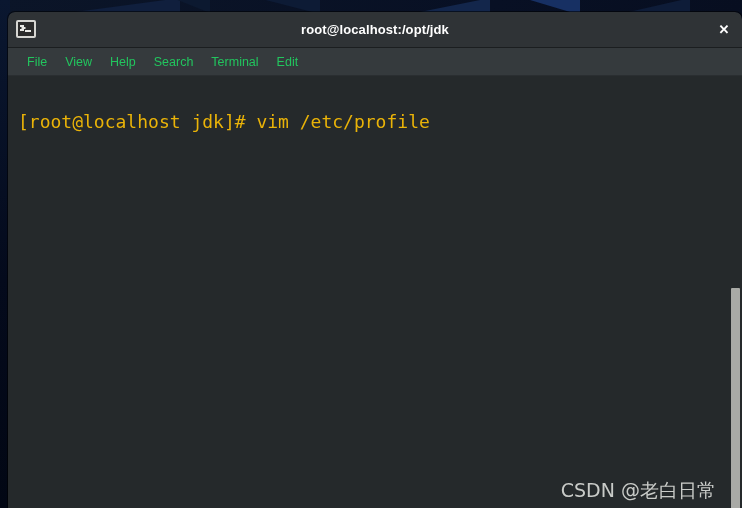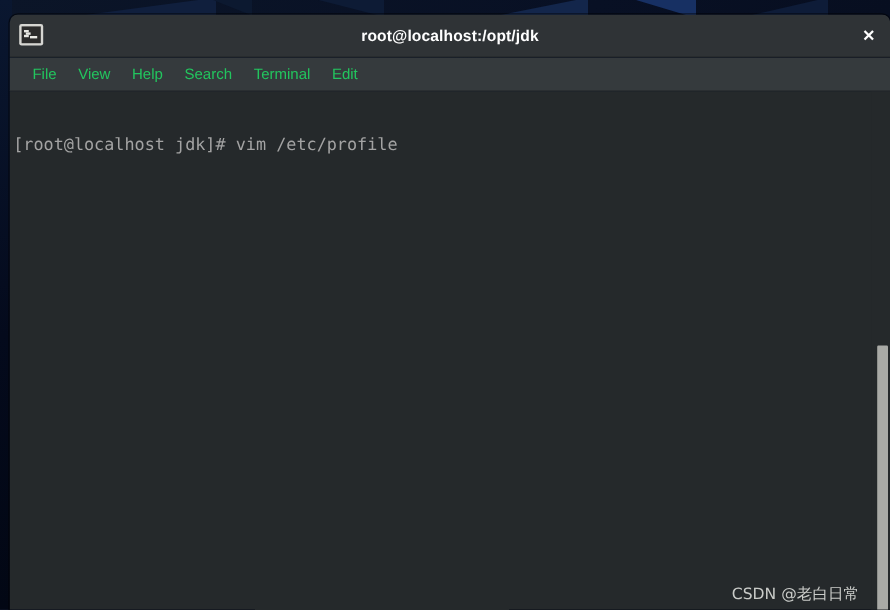--- a/index.html
+++ b/index.html
@@ -143,26 +143,26 @@
 
   
   #terminal-body {
     position: relative;
     height: 434px;
     background: #25292b;
     overflow: hidden;
   }
   #terminal-lines {
     position: absolute;
-    left: 3px;
+    left: 10px;
     top: 3px;
     right: 18px;
-    color: #a3a3a3;
+    color: #eab308;
     font-family: "DejaVu Sans Mono", "Liberation Mono", monospace;
-    font-size: 14px;
+    font-size: 18px;
     line-height: 17px;
     white-space: pre;
   }
   .term-line { white-space: pre; }
 
   
   #terminal-scrollbar {
     position: absolute;
     right: 0;
     top: 0;
@@ -180,21 +180,21 @@
     background: #a9aaa6;
     border-radius: 1px;
   }
 
   
   #watermark {
     position: absolute;
     right: 26px;
     bottom: 6px;
     color: #c9cbc8;
-    font-size: 13px;
+    font-size: 19px;
     font-family: "DejaVu Sans", sans-serif;
     white-space: nowrap;
     user-select: none;
     pointer-events: none;
   }
 </style>
 </head>
 <body>
 
 <div id="desktop">

